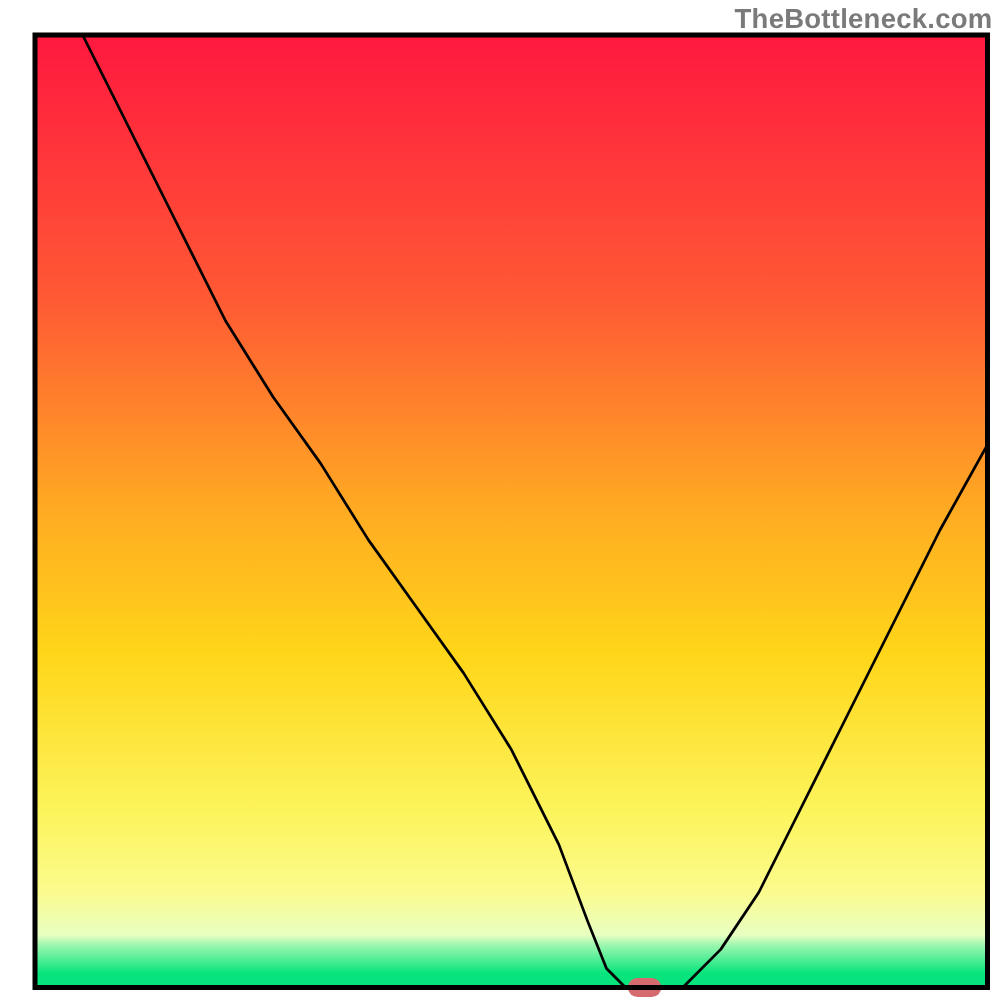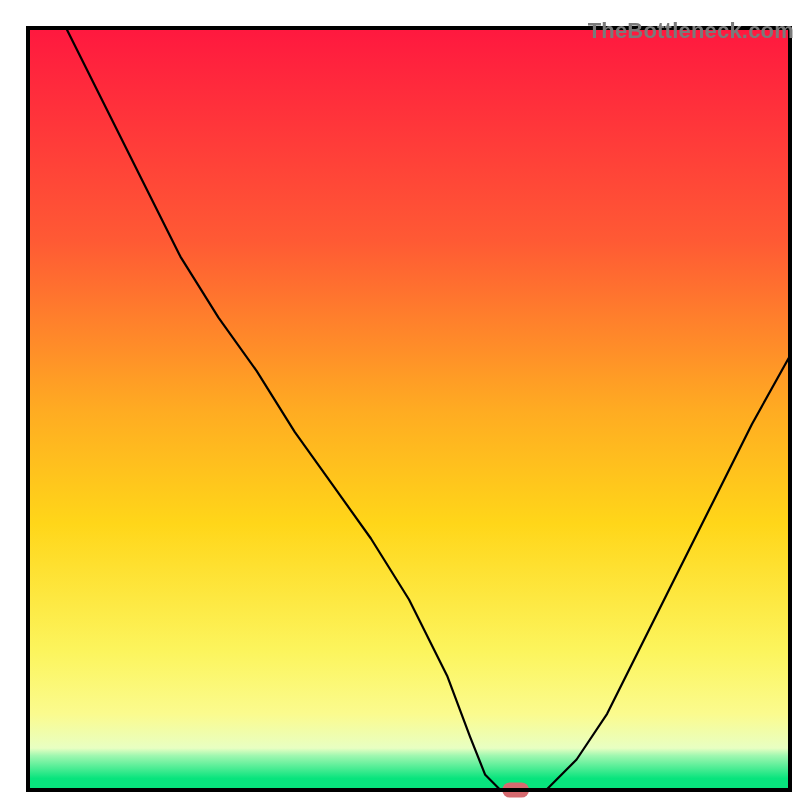--- a/index.html
+++ b/index.html
@@ -18,21 +18,20 @@
   .watermark {
     position: absolute;
     top: 2px;
     right: 6px;
     font-family: Arial, Helvetica, sans-serif;
     font-size: 22px;
     font-weight: bold;
     color: #7a7a7a;
     z-index: 10;
     letter-spacing: 0.2px;
-    margin-top: 16px;
   }
   svg {
     display: block;
   }
 </style>
 </head>
 <body>
 
 <div class="chart-container">
   <div class="watermark">TheBottleneck.com</div>

